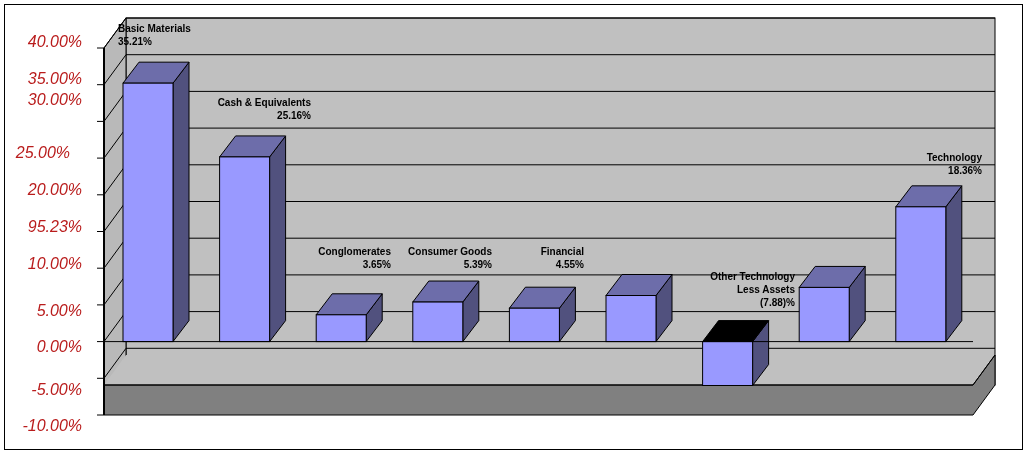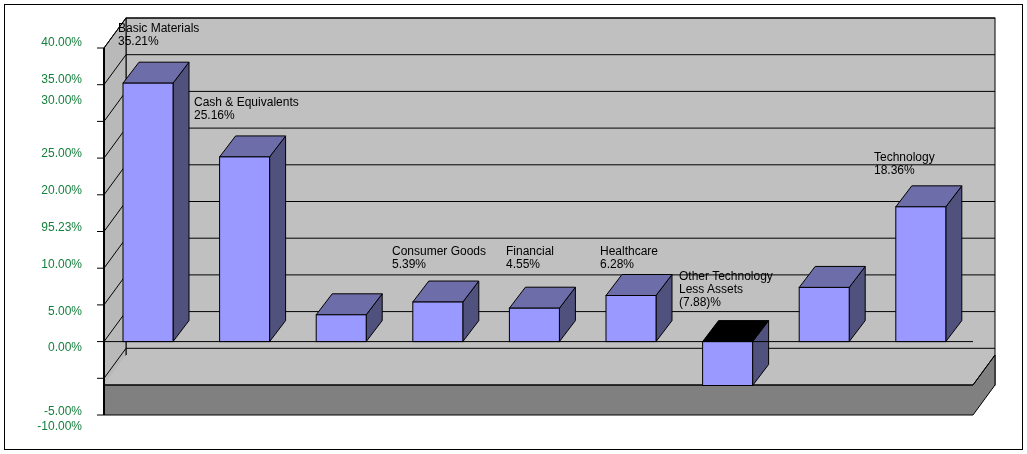--- a/index.html
+++ b/index.html
@@ -30,33 +30,35 @@
     background: #ffffff;
   }
   
   #plot-svg {
     position: absolute;
     left: 0;
     top: 0;
   }
   .ytick-label {
     position: absolute;
-    font-size: 12px;
-    color: #15803d;
+    font-size: 16px;
+    color: #b91c1c;
     text-align: right;
     white-space: nowrap;
     line-height: 12px;
+    font-style: italic;
   }
   .data-label {
     position: absolute;
-    font-size: 12px;
+    font-size: 10px;
     color: #000000;
-    text-align: left;
+    text-align: right;
     white-space: nowrap;
     line-height: 13px;
+    font-weight: bold;
   }
   .data-label .lbl-name { display: block; }
   .data-label .lbl-val { display: block; }
 </style>
 </head>
 <body>
 
 <div id="chart-root">
   <div id="chart-frame"></div>
 
@@ -154,54 +156,54 @@
       </g>
     <g id="g-axis">
         <line x1="104" y1="341.6" x2="973" y2="341.6" stroke="#000000" stroke-width="1"></line>
         <line x1="104" y1="48" x2="104" y2="415" stroke="#000000" stroke-width="2"></line>
       </g>
   </svg>
 
   <div class="ytick-label" style="left:14px; top:36px; width:68px;">40.00%</div>
   <div class="ytick-label" style="left:14px; top:73px; width:68px;">35.00%</div>
   <div class="ytick-label" style="left:14px; top:94px; width:68px;">30.00%</div>
-  <div class="ytick-label" style="left:14px; top:147px; width:68px;">25.00%</div>
+  <div class="ytick-label" style="left:2px; top:147px; width:68px;">25.00%</div>
   <div class="ytick-label" style="left:14px; top:184px; width:68px;">20.00%</div>
   <div class="ytick-label" style="left:14px; top:221px; width:68px;">95.23%</div>
   <div class="ytick-label" style="left:14px; top:258px; width:68px;">10.00%</div>
   <div class="ytick-label" style="left:14px; top:305px; width:68px;">5.00%</div>
   <div class="ytick-label" style="left:14px; top:341px; width:68px;">0.00%</div>
-  <div class="ytick-label" style="left:14px; top:405px; width:68px;">-5.00%</div>
+  <div class="ytick-label" style="left:14px; top:384px; width:68px;">-5.00%</div>
   <div class="ytick-label" style="left:6px; top:420px; width:76px;">-10.00%</div>
 
   <div class="data-label" style="left:118px; top:22px; width:0px; text-align:left;">
     <span class="lbl-name">Basic Materials</span>
     <span class="lbl-val" style="display:block; width:95px;">35.21%</span>
   </div>
 
   <div class="data-label" style="left:194px; top:96px; width:117px;">
     <span class="lbl-name">Cash &amp; Equivalents</span>
     <span class="lbl-val">25.16%</span>
   </div>
 
+  <div class="data-label" style="left:303px; top:245px; width:88px;">
+    <span class="lbl-name">Conglomerates</span>
+    <span class="lbl-val">3.65%</span>
+  </div>
 
   <div class="data-label" style="left:392px; top:245px; width:100px;">
     <span class="lbl-name">Consumer Goods</span>
     <span class="lbl-val">5.39%</span>
   </div>
 
   <div class="data-label" style="left:506px; top:245px; width:78px;">
     <span class="lbl-name">Financial</span>
     <span class="lbl-val">4.55%</span>
   </div>
 
-  <div class="data-label" style="left:600px; top:245px; width:84px;">
-    <span class="lbl-name">Healthcare</span>
-    <span class="lbl-val">6.28%</span>
-  </div>
 
   <div class="data-label" style="left:679px; top:270px; width:116px;">
     <span class="lbl-name">Other Technology</span>
     <span class="lbl-name">Less Assets</span>
     <span class="lbl-val">(7.88)%</span>
   </div>
 
 
   <div class="data-label" style="left:874px; top:151px; width:108px;">
     <span class="lbl-name">Technology</span>

